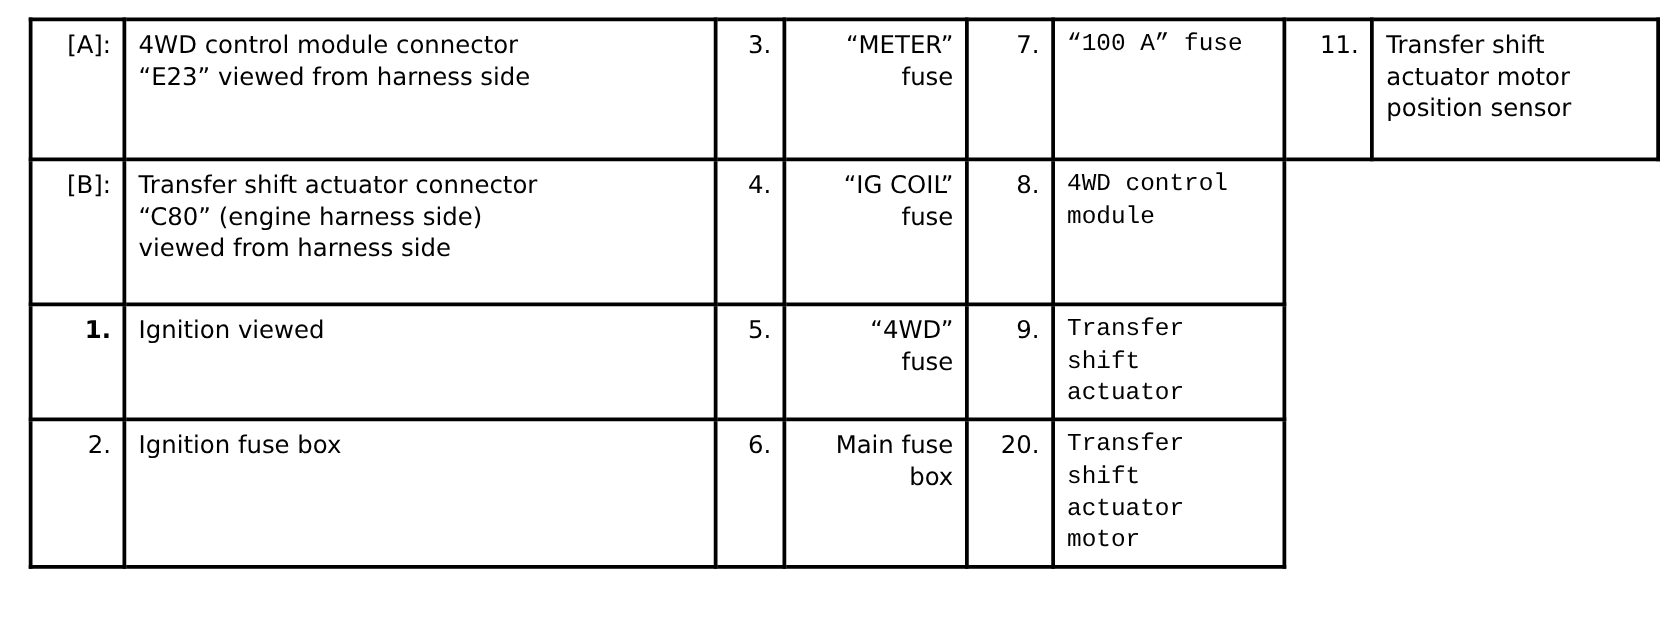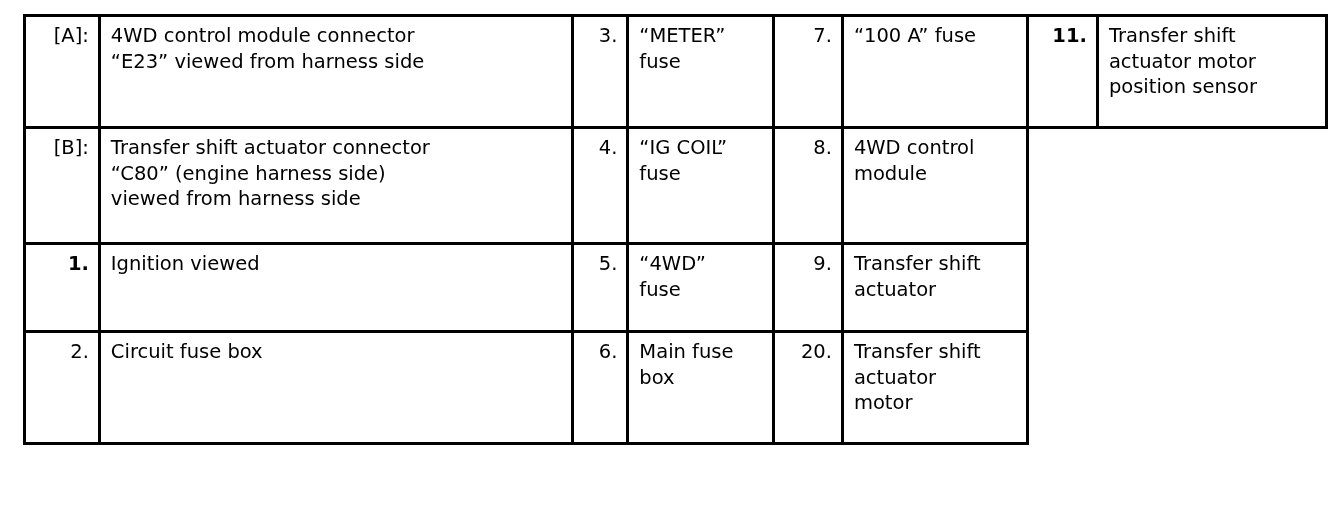--- a/index.html
+++ b/index.html
@@ -31,24 +31,24 @@
     font-size: 19.5px;
     line-height: 1.32;
     background: #ffffff;
     box-sizing: border-box;
   }
 
   
   .c-key   { width: 76px;  text-align: right; padding-right: 13px; }
   .c-desc  { width: 496px; text-align: left;  }
   .c-num   { width: 56px;  text-align: right; padding-right: 11px; }
-  .c-label { width: 148px; text-align: left;  }
+  .c-label { width: 148px; text-align: right;  }
   .c-num2  { width: 70px;  text-align: right; padding-right: 11px; }
-  .c-label2{ width: 190px; text-align: left;  }
-  .c-num3  { width: 71px;  text-align: right; padding-right: 12px; font-weight: bold; }
+  .c-label2{ width: 190px; text-align: left; font-family: Liberation Mono, monospace;  }
+  .c-num3  { width: 71px;  text-align: right; padding-right: 12px; }
   .c-label3{ width: 237px; text-align: left;  }
 
   .bold { font-weight: bold; }
 
   
   .r1 td { height: 112px; }
   .r2 td { height: 116px; }
   .r3 td { height: 88px;  }
   .r4 td { height: 112px; }
 
@@ -93,21 +93,21 @@
       <td class="c-num">5.</td>
       <td class="c-label">“4WD”<br>fuse</td>
       <td class="c-num2">9.</td>
       <td class="c-label2">Transfer shift<br>actuator</td>
       <td class="spacer-cell"></td>
       <td class="spacer-cell"></td>
     </tr>
 
     <tr class="r4">
       <td class="c-key">2.</td>
-      <td class="c-desc">Circuit fuse box</td>
+      <td class="c-desc">Ignition fuse box</td>
       <td class="c-num">6.</td>
       <td class="c-label">Main fuse<br>box</td>
       <td class="c-num2">20.</td>
       <td class="c-label2">Transfer shift<br>actuator<br>motor</td>
       <td class="spacer-cell"></td>
       <td class="spacer-cell"></td>
     </tr>
 
   </tbody>
 </table>

